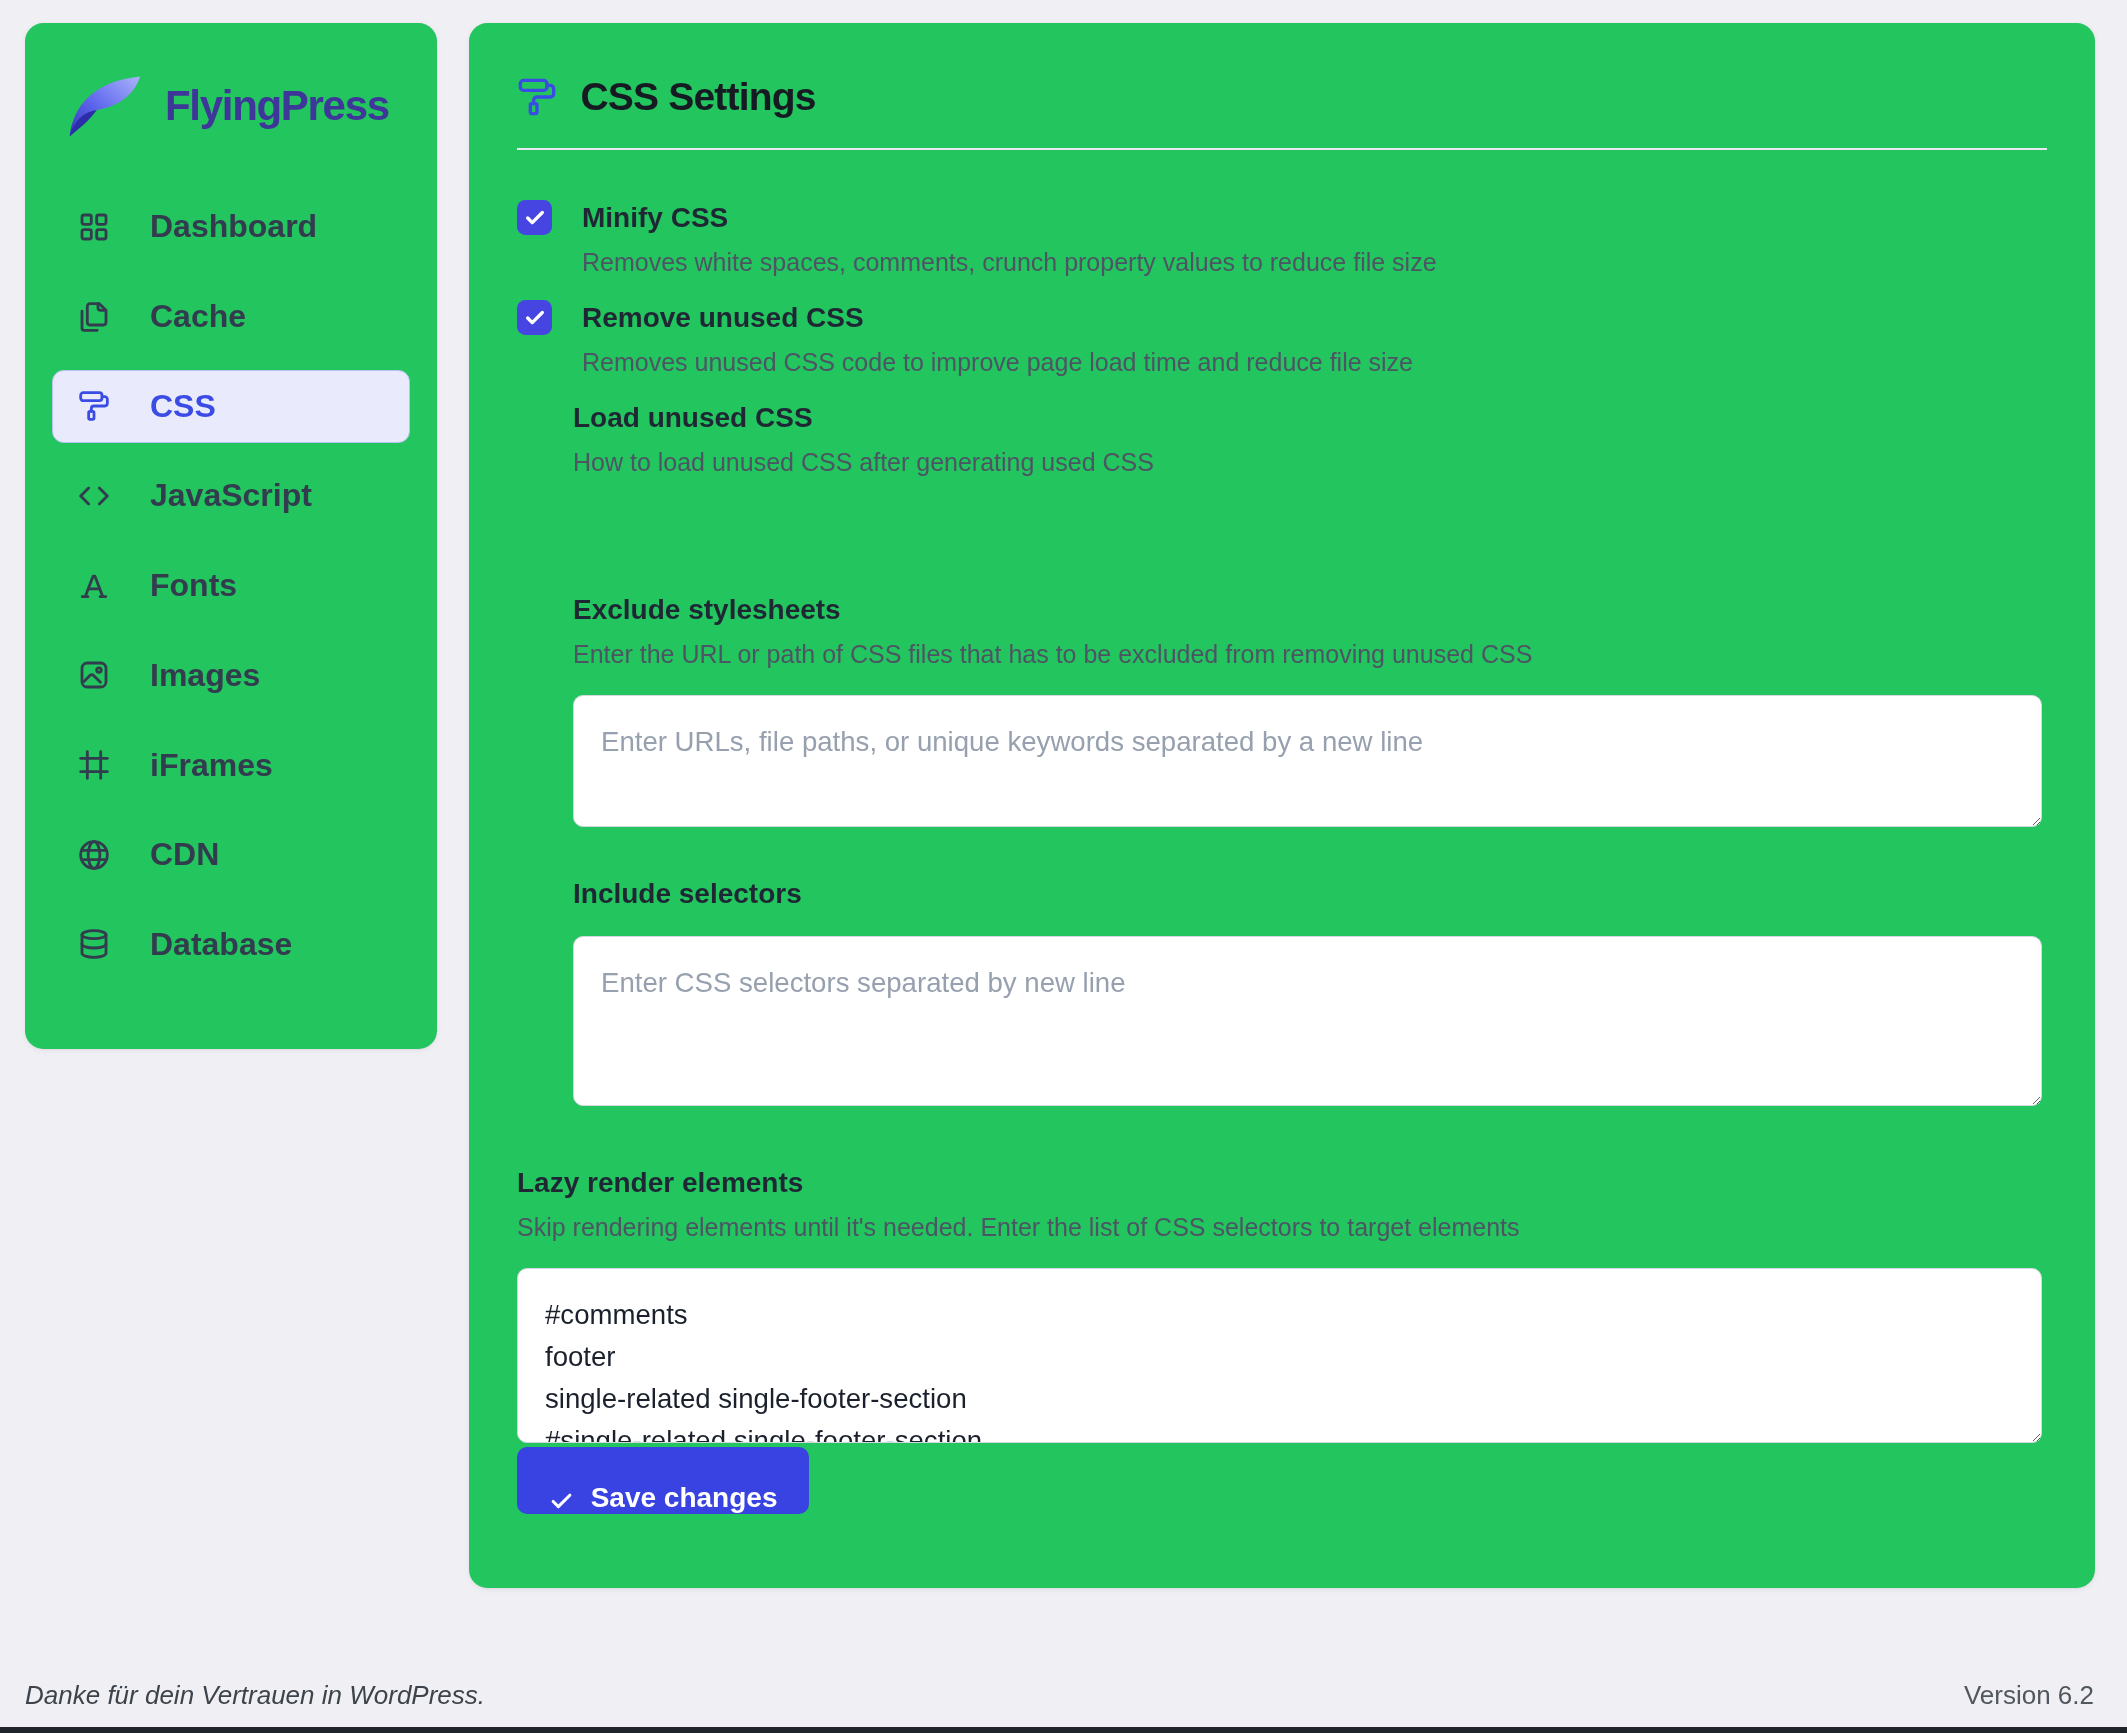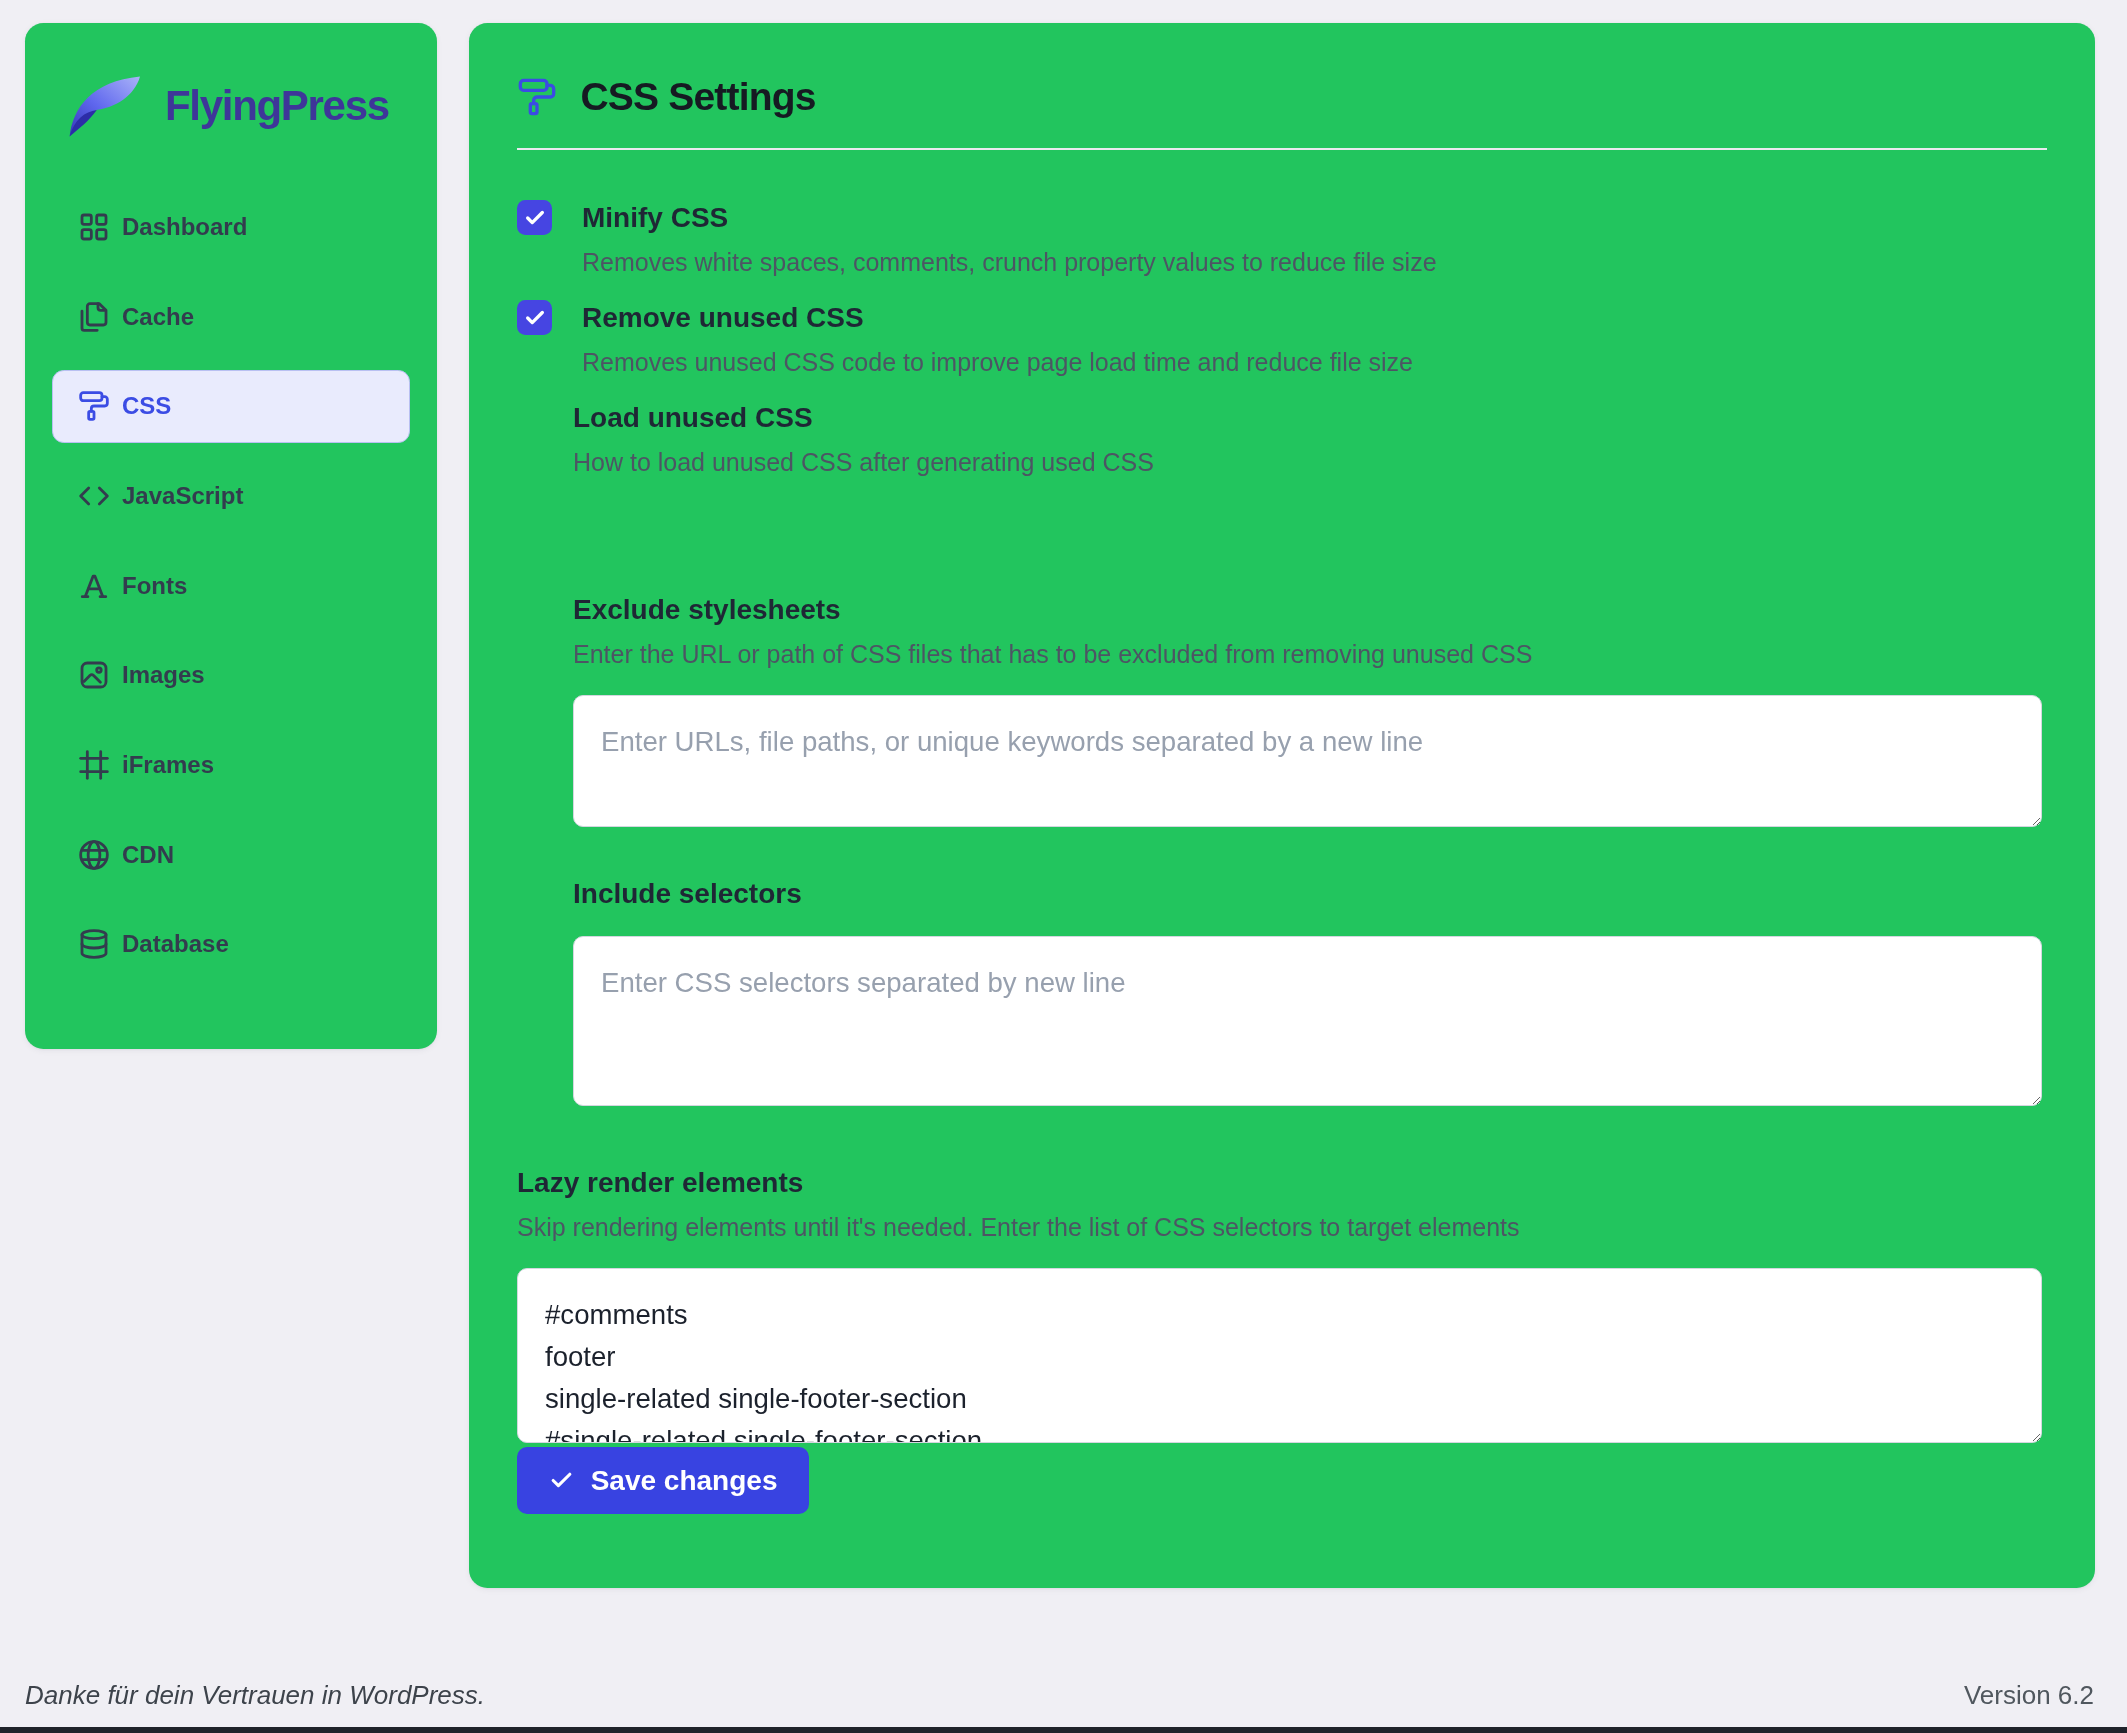--- a/index.html
+++ b/index.html
@@ -25,23 +25,23 @@
     box-shadow:0 1.7px 6.7px rgba(20,24,60,.05), 0 0.8px 1.7px rgba(20,24,60,.04);
     position:absolute;
   }
   
   .sidebar{left:25px;top:23.4px;width:412px;height:1026px;}
   .logo-row{display:flex;align-items:center;gap:20px;margin:47px 0 0 38px;}
   .logo-mark{width:82px;height:72px;flex:none;}
   .logo-text{font-size:42px;font-weight:bold;color:#3e3699;letter-spacing:-1.3px;}
   .nav{margin-top:48px;padding:0 27px;display:flex;flex-direction:column;gap:16.7px;}
   .nav-item{
-    display:flex;align-items:center;gap:12px;height:73px;padding:0 25px;
+    display:flex;align-items:center;gap:40px;height:73px;padding:0 25px;
     border-radius:11.7px;border:1.7px solid transparent;
-    color:#333c4e;font-size:24px;font-weight:bold;cursor:pointer;
+    color:#333c4e;font-size:32px;font-weight:bold;cursor:pointer;
   }
   .nav-item svg{width:32px;height:32px;flex:none;stroke:currentColor;fill:none;stroke-width:2.1;stroke-linecap:round;stroke-linejoin:round;}
   .nav-item.active{color:var(--accent-text);background:var(--nav-active-bg);border-color:var(--nav-active-border);}
   
   .main-card{left:469px;top:23.4px;width:1626px;height:1565px;}
   .main-inner{position:relative;width:100%;height:100%;}
   .header{position:absolute;top:52px;left:48px;display:flex;align-items:center;gap:23.4px;}
   .header svg{width:40px;height:40px;stroke:var(--accent-text);fill:none;stroke-width:2;stroke-linecap:round;stroke-linejoin:round;}
   .page-title{font-size:39px;font-weight:bold;color:#161a22;letter-spacing:-0.8px;margin:0;text-align:center;}
   .divider{position:absolute;top:125px;left:48px;width:1530px;height:1.7px;background:#e9eaef;}
@@ -64,21 +64,21 @@
   textarea{
     display:block;border:1.7px solid #d3d7df;border-radius:10px;padding:25px 27px;
     font-family:inherit;font-size:27.6px;line-height:42px;color:#1b212c;background:#fff;
     outline:none;overflow:hidden;
   }
   textarea::placeholder{color:#97a0ae;}
   .ta-exclude{width:1469px;height:132px;}
   .ta-include{width:1469px;height:170px;}
   .ta-lazy{width:1525px;height:175px;}
   .save-btn{
-    display:flex;align-items:center;gap:16.7px;height:67px;padding:0 32px;border:none;border-radius:10px;
+    display:flex;align-items:flex-end;gap:16.7px;height:67px;padding:0 32px;border:none;border-radius:10px;
     background:var(--accent-dark);color:#fff;font-family:inherit;font-size:28px;font-weight:bold;cursor:pointer;
   }
   .save-btn svg{width:25px;height:25px;stroke:#fff;fill:none;stroke-width:3;stroke-linecap:round;stroke-linejoin:round;}
   
   .sec-minify{top:177px;left:48px;}
   .sec-remove{top:277px;left:48px;}
   .sec-load{top:377px;left:104px;}
   .sec-load .option-group{margin-top:27px;}
   .sec-exclude{top:569px;left:104px;}
   .sec-exclude textarea{margin-top:25px;}

